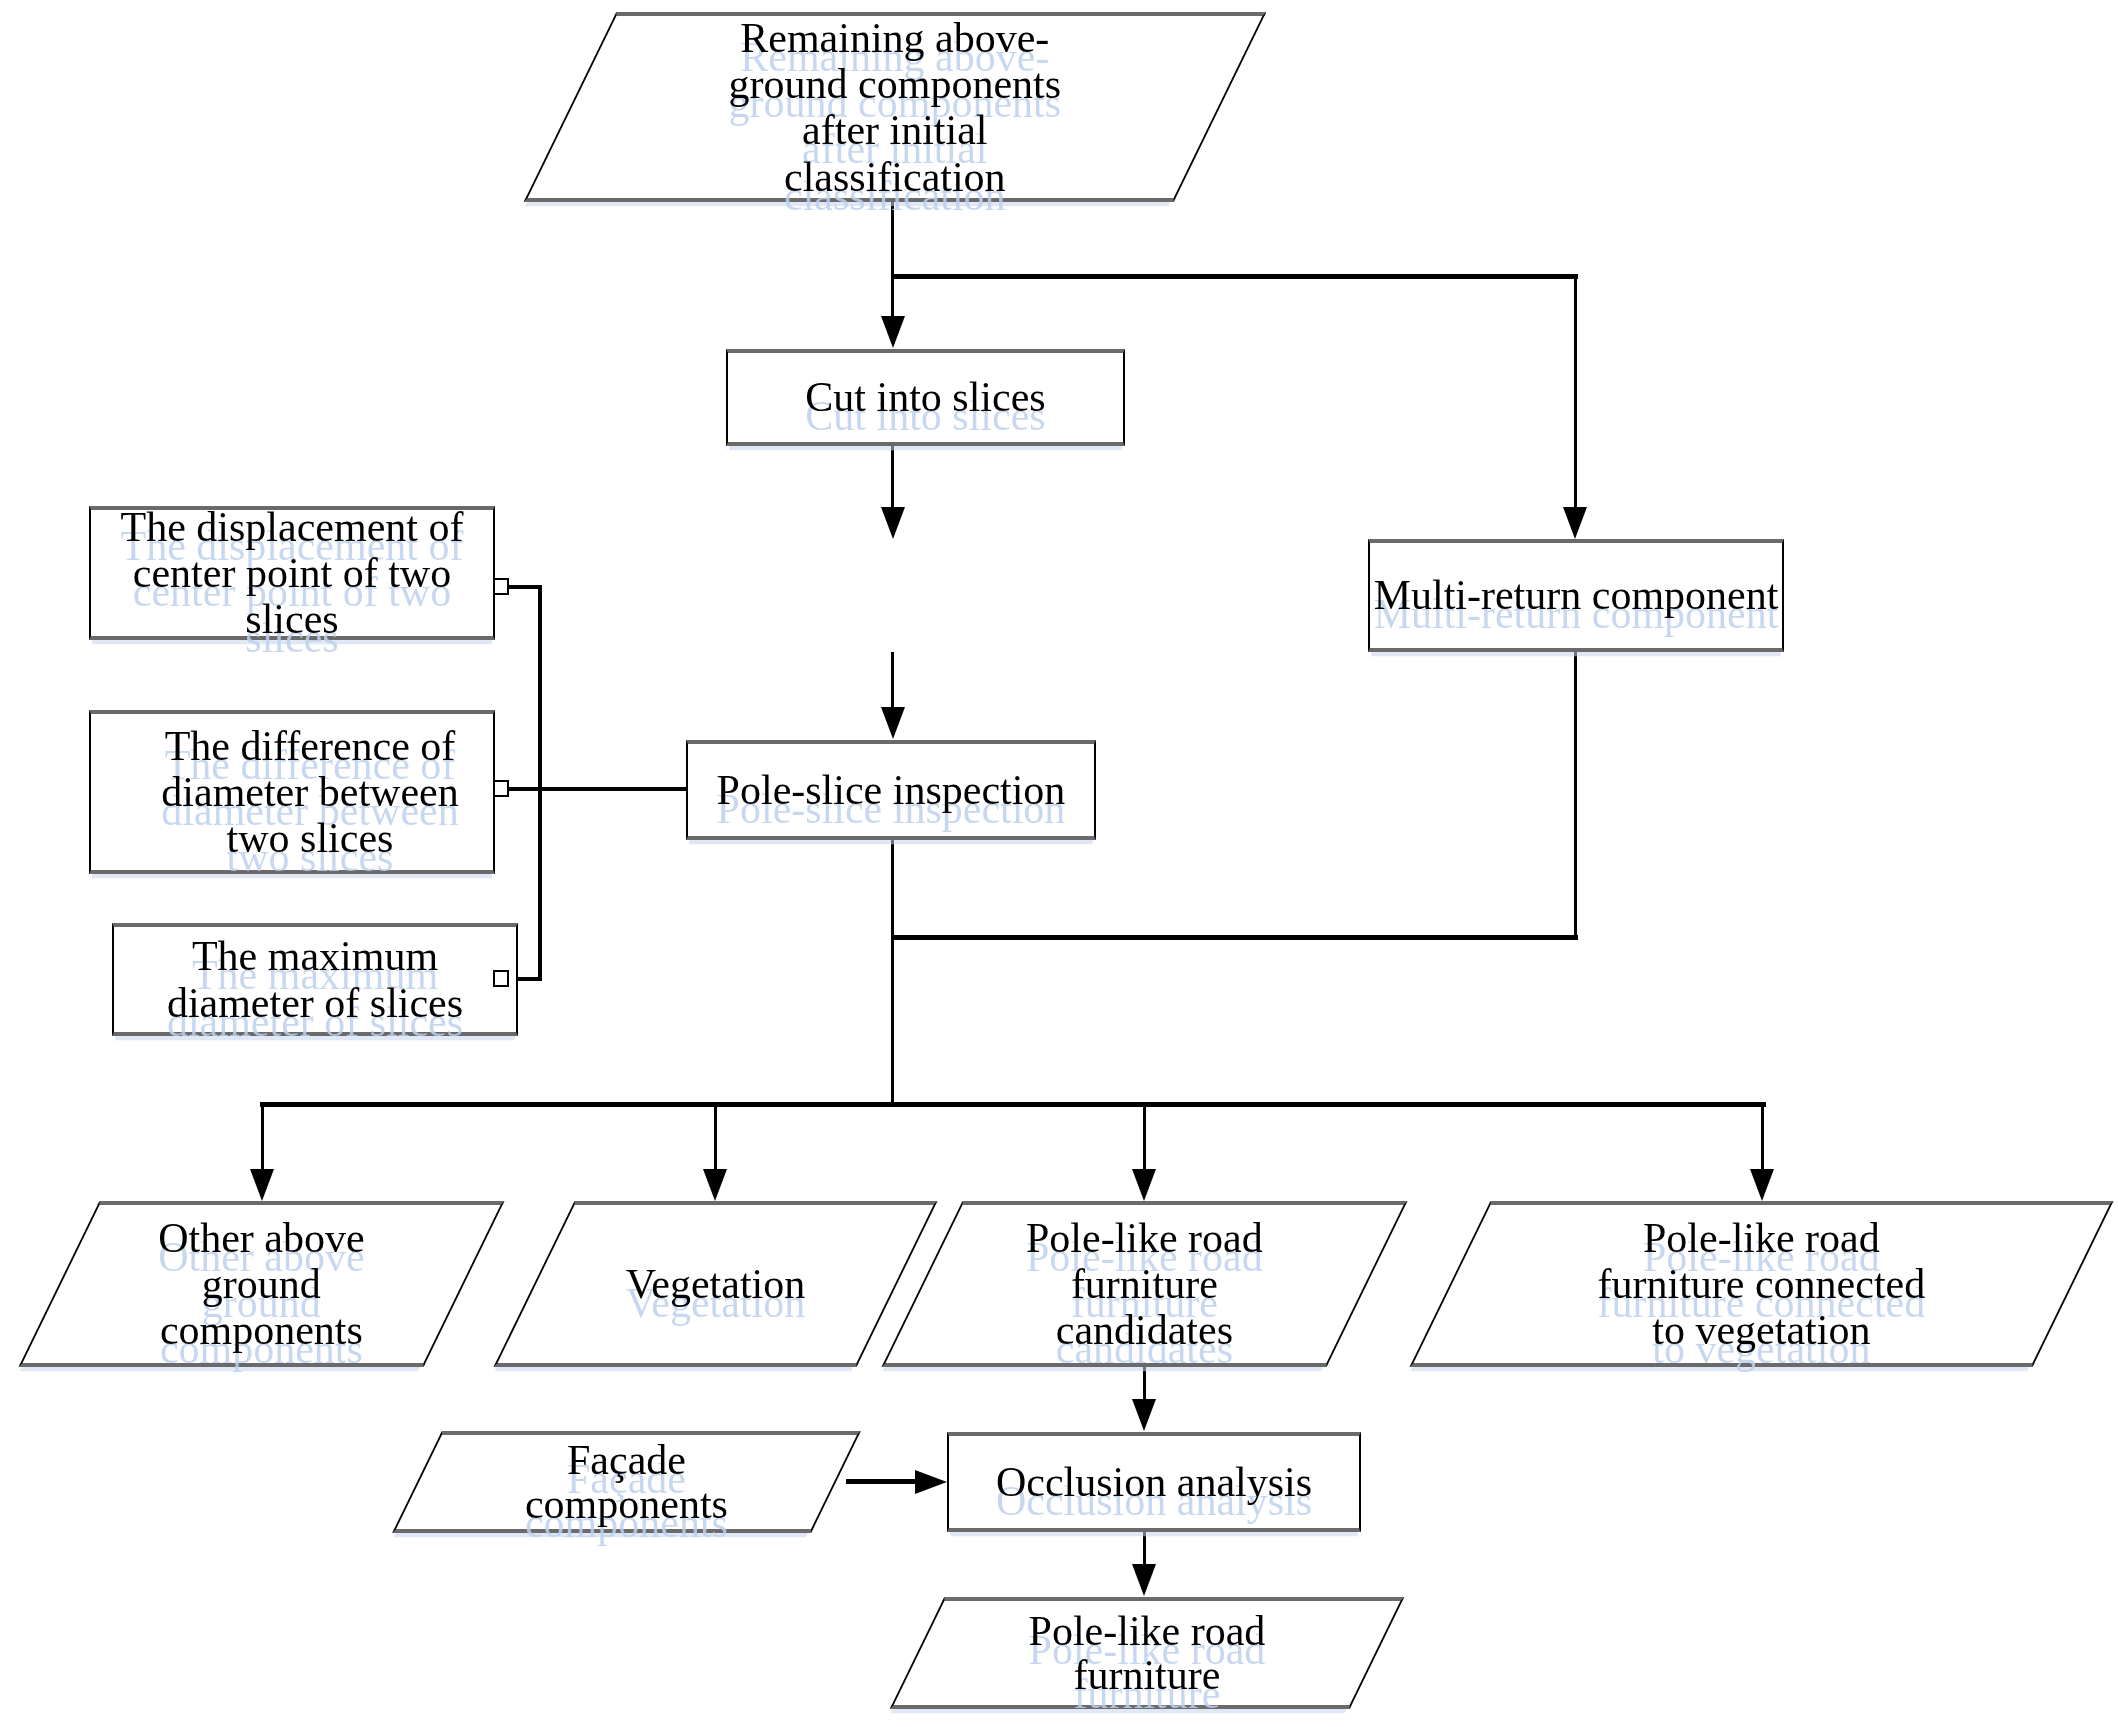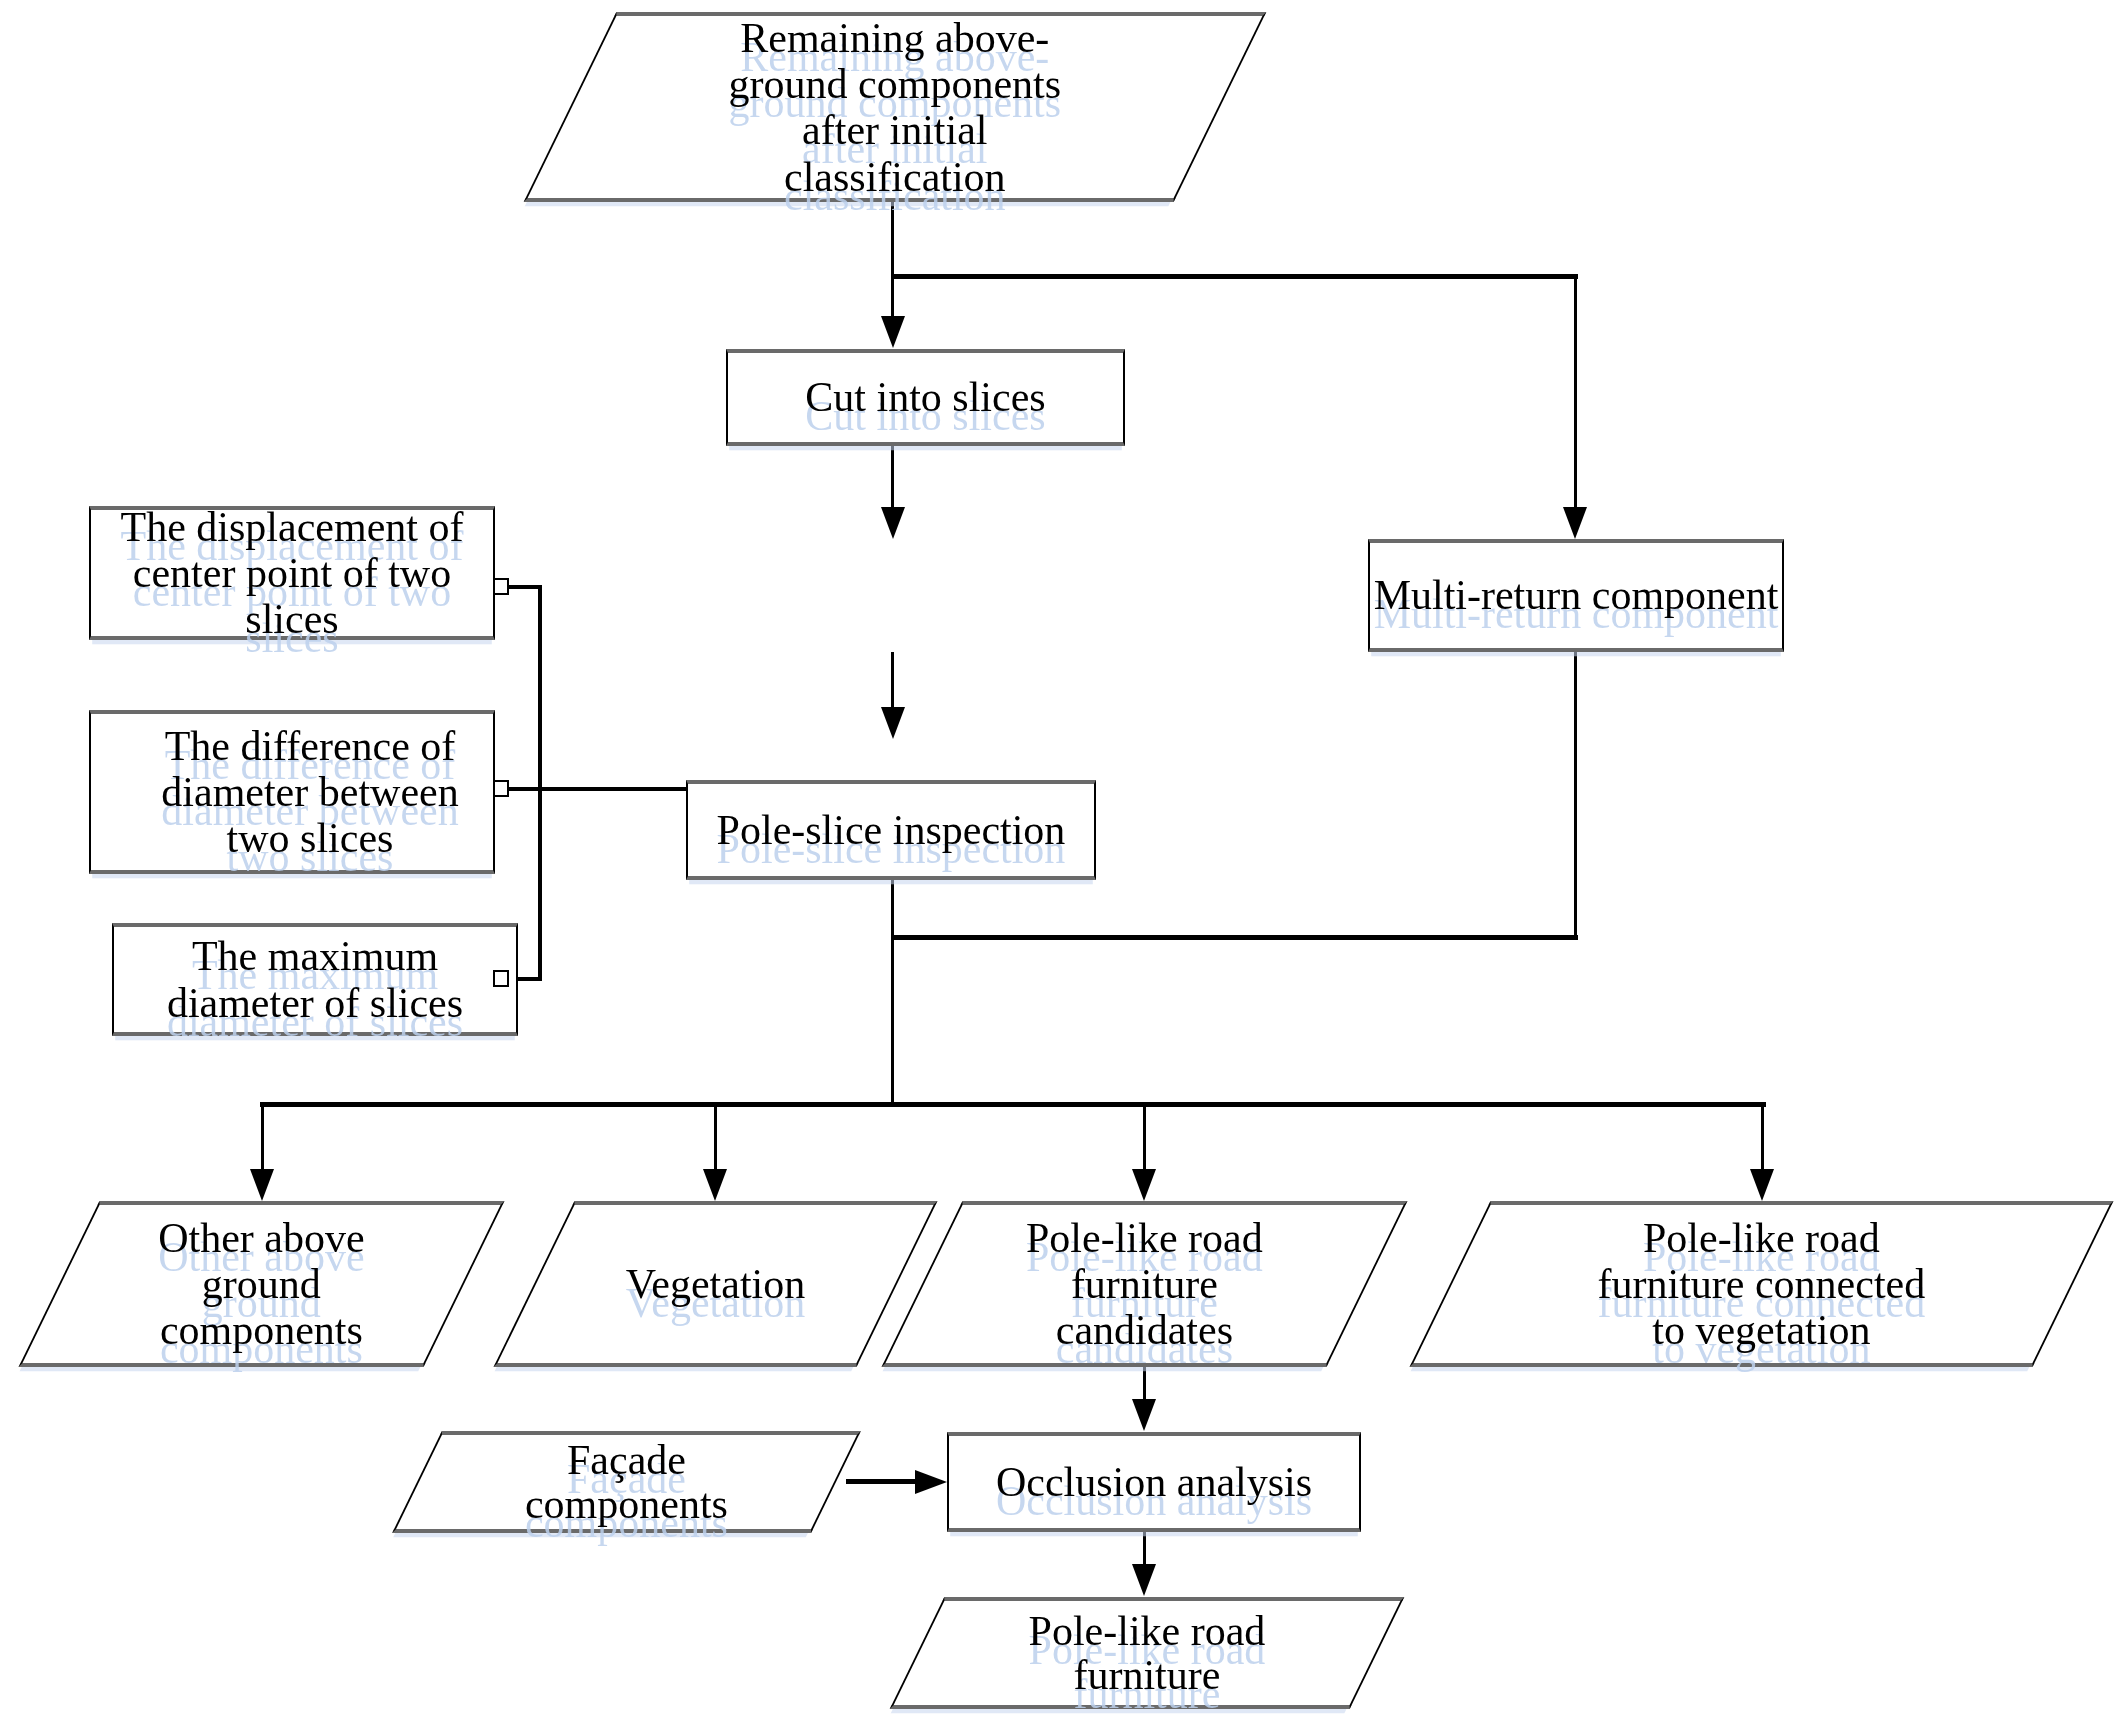--- a/index.html
+++ b/index.html
@@ -116,21 +116,21 @@
 
   <div class="node" style="left:693px;top:349px;width:399px;height:97px;margin-left:33px;">
     <div class="label">Cut into slices</div>
   </div>
 
 
   <div class="node" style="left:1368px;top:539px;width:416px;height:113px;">
     <div class="label">Multi-return component</div>
   </div>
 
-  <div class="node" style="left:686px;top:740px;width:410px;height:100px;margin-top:40px;">
+  <div class="node" style="left:686px;top:740px;width:410px;height:100px;">
     <div class="label">Pole-slice inspection</div>
   </div>
 
   <div class="node" style="left:89px;top:506px;width:406px;height:134px;">
     <div class="label">The displacement of
 center point of two
 slices</div>
   </div>
 
   <div class="node" style="left:89px;top:710px;width:406px;height:164px;padding-left:36px;">

